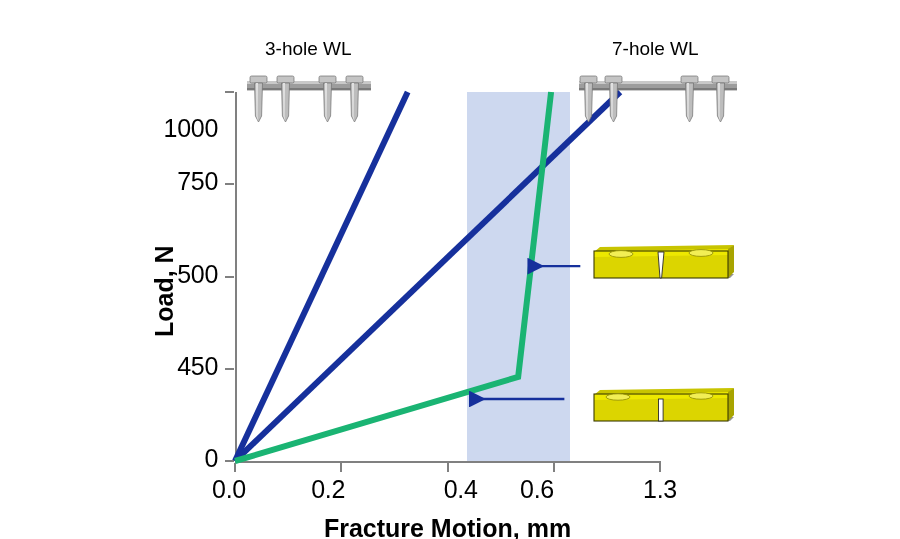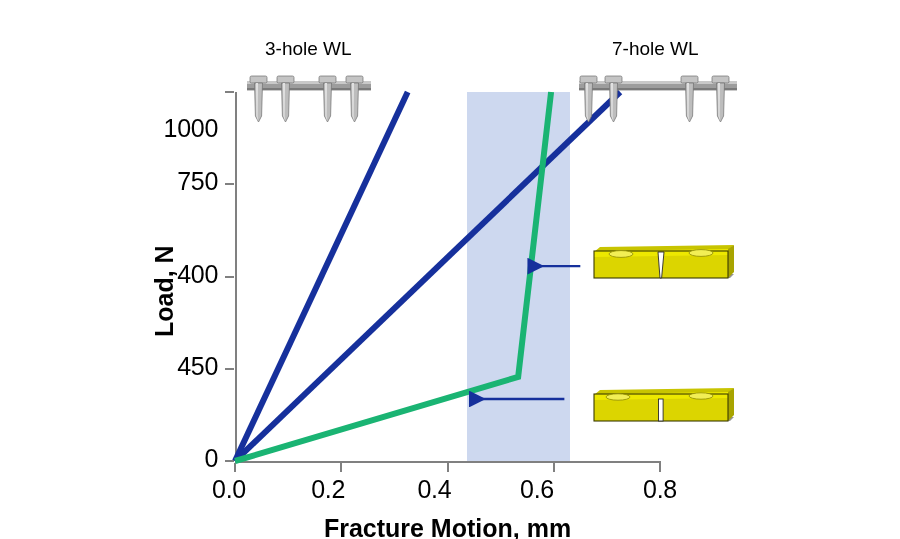--- a/index.html
+++ b/index.html
@@ -87,31 +87,31 @@
 
   <div class="axis-line" id="xAxis" style="left: 235px; top: 461px; width: 426px; height: 2px; background: rgb(128, 128, 128);"></div>
   <div class="axis-line" id="yAxis" style="left: 235px; top: 92px; width: 2px; height: 371px; background: rgb(128, 128, 128);"></div>
 
   <div id="ticksLayer">
       <div class="tick" style="left: 234px; top: 463px; width: 2px; height: 9px; background: rgb(128, 128, 128);"></div>
       <div class="tick-label" style="left: 199px; top: 475px; width: 60px; text-align: center;">0.0</div>
       <div class="tick" style="left: 340.25px; top: 463px; width: 2px; height: 9px; background: rgb(128, 128, 128);"></div>
       <div class="tick-label" style="left: 311.25px; top: 475px; width: 60px; text-align: left;">0.2</div>
       <div class="tick" style="left: 446.5px; top: 463px; width: 2px; height: 9px; background: rgb(128, 128, 128);"></div>
-      <div class="tick-label" style="left: 417.5px; top: 475px; width: 60px; text-align: left;">0.4</div>
+      <div class="tick-label" style="left: 417.5px; top: 475px; width: 60px; text-align: right;">0.4</div>
       <div class="tick" style="left: 552.75px; top: 463px; width: 2px; height: 9px; background: rgb(128, 128, 128);"></div>
       <div class="tick-label" style="left: 507px; top: 475px; width: 60px; text-align: center;">0.6</div>
       <div class="tick" style="left: 659px; top: 463px; width: 2px; height: 9px; background: rgb(128, 128, 128);"></div>
-      <div class="tick-label" style="left: 630px; top: 475px; width: 60px; text-align: center;">0.8</div>
+      <div class="tick-label" style="left: 630px; top: 475px; width: 60px; text-align: center;">1.3</div>
       <div class="tick" style="left: 225px; top: 460px; width: 9px; height: 2px; background: rgb(128, 128, 128);"></div>
       <div class="tick-label ylabel-tick" style="left: 130px; top: 444px; width: 88px;">0</div>
       <div class="tick" style="left: 225px; top: 367.75px; width: 9px; height: 2px; background: rgb(128, 128, 128);"></div>
       <div class="tick-label ylabel-tick" style="left: 130px; top: 351.75px; width: 88px;">450</div>
       <div class="tick" style="left: 225px; top: 275.5px; width: 9px; height: 2px; background: rgb(128, 128, 128);"></div>
-      <div class="tick-label ylabel-tick" style="left: 130px; top: 259.5px; width: 88px;">400</div>
+      <div class="tick-label ylabel-tick" style="left: 130px; top: 259.5px; width: 88px;">500</div>
       <div class="tick" style="left: 225px; top: 183.25px; width: 9px; height: 2px; background: rgb(128, 128, 128);"></div>
       <div class="tick-label ylabel-tick" style="left: 130px; top: 167.25px; width: 88px; text-align: right;">750</div>
       <div class="tick" style="left: 225px; top: 91px; width: 9px; height: 2px; background: rgb(128, 128, 128);"></div>
       <div class="tick-label ylabel-tick" style="left: 130px; top: 75px; width: 88px; margin-top: 39px;">1000</div>
     </div>
 
   <div class="axis-title-x" id="xTitle" style="left: 292.5px; top: 514px; width: 310px; text-align: center;">Fracture Motion, mm</div>
   <div class="axis-title-y" id="yTitle" style="left: 150px; top: 336.5px;">Load, N</div>
 
   <svg class="series-svg" id="seriesSvg" viewBox="0 0 900 539">

